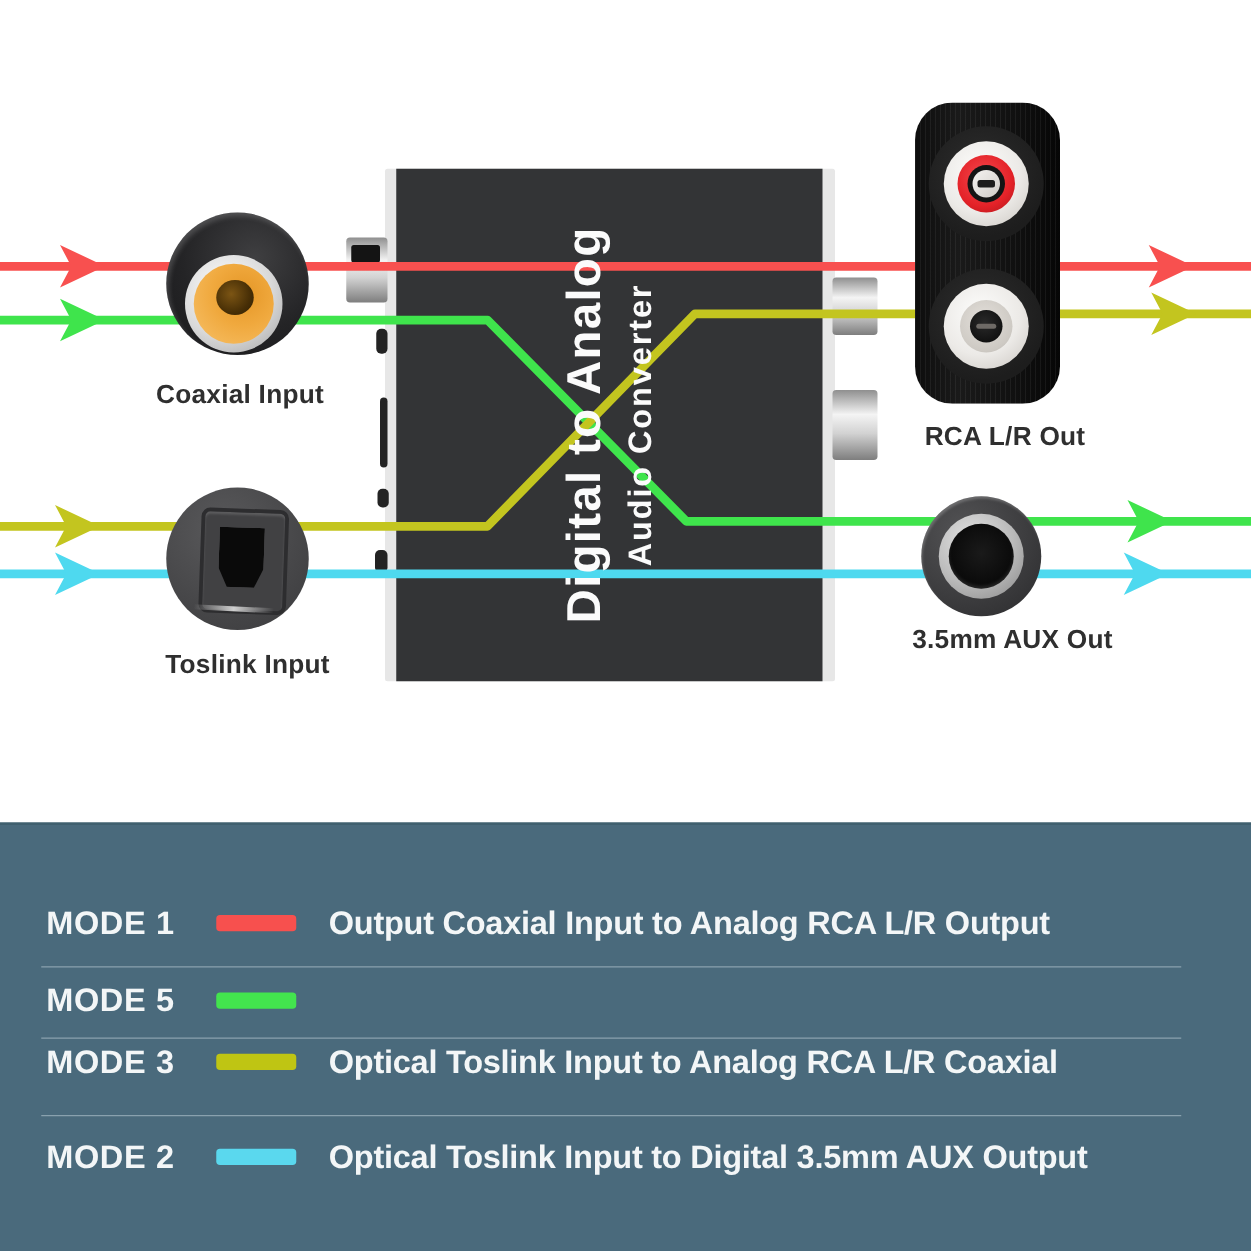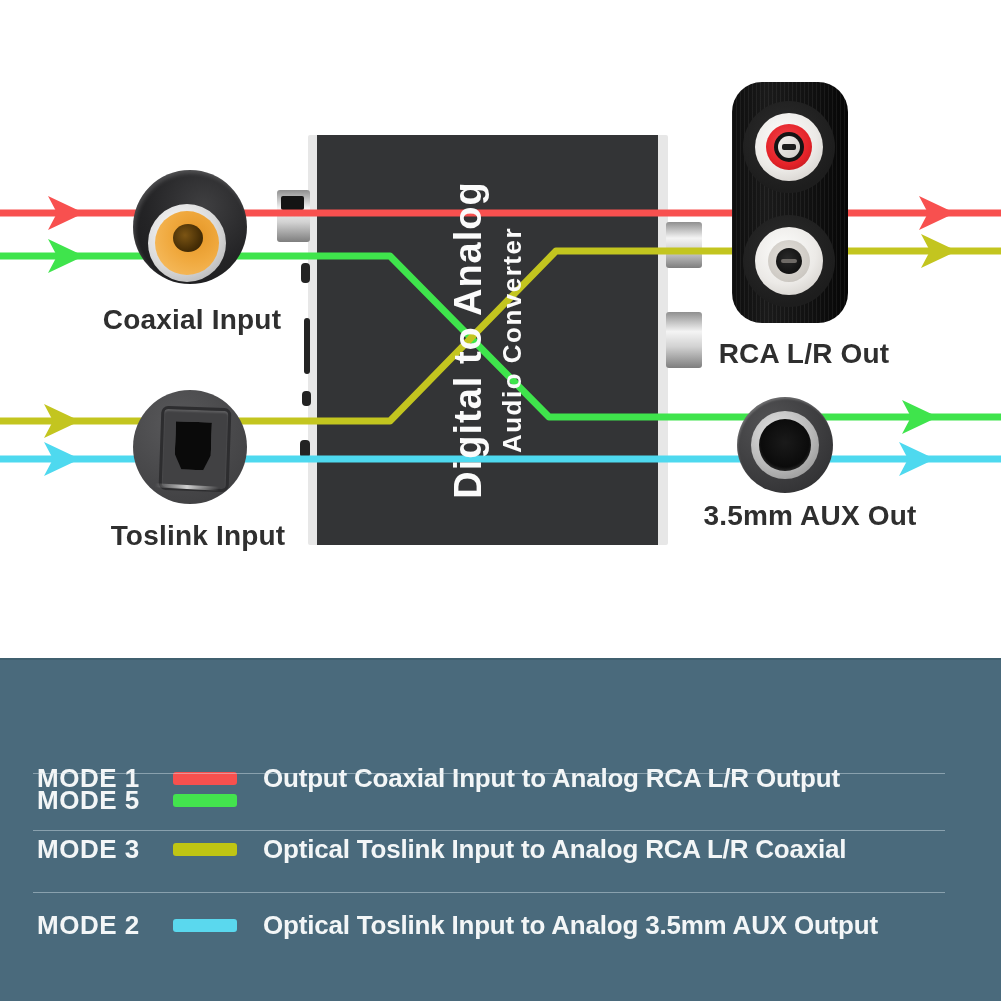--- a/index.html
+++ b/index.html
@@ -74,21 +74,21 @@
   .aux-body{left:0;top:0;width:96px;height:96px;
     background:radial-gradient(circle at 35% 30%,#535355,#3b3b3d 60%,#2c2c2e 95%);
     box-shadow:inset 1px 2px 2px rgba(255,255,255,0.2);}
   .aux-silver{left:14px;top:14px;width:68px;height:68px;
     background:radial-gradient(circle at 38% 32%,#e3e3e3,#b9b9b9 55%,#8c8c8c 95%);}
   .aux-hole{left:22px;top:22px;width:52px;height:52px;
     background:radial-gradient(circle at 50% 45%,#1a1a1a,#080808 75%);
     box-shadow:inset 0 -2px 3px rgba(255,255,255,0.12);}
 
   
-  .diagram-label{z-index:3;color:#2f2f2f;font-size:28px;font-weight:bold;text-align:center;letter-spacing:0.2px;}
+  .diagram-label{z-index:3;color:#2f2f2f;font-size:21px;font-weight:bold;text-align:center;letter-spacing:0.2px;}
 
   
   .legend{left:0;top:658px;width:1001px;height:343px;z-index:4;border-top:2px solid #40606f;}
   .legend-row{position:absolute;left:37px;right:20px;height:34px;display:flex;align-items:center;}
   .legend-mode{width:136px;font-size:26px;font-weight:bold;color:#f3f6f7;letter-spacing:0.5px;}
   .legend-swatch{width:64px;height:13px;border-radius:3px;margin-right:26px;flex:none;}
   .legend-desc{font-size:26px;font-weight:bold;color:#f3f6f7;letter-spacing:-0.2px;white-space:nowrap;}
   .legend-divider{position:absolute;left:33px;width:912px;height:1px;background:rgba(215,228,234,0.45);}
 </style>
 </head>
@@ -173,21 +173,21 @@
 
 <div class="abs conn" style="left:737px;top:397px;width:96px;height:96px;">
   <div class="circle aux-body"></div>
   <div class="circle aux-silver"></div>
   <div class="circle aux-hole"></div>
 </div>
 <div class="abs diagram-label" style="left:660px;top:500px;width:300px;">3.5mm AUX Out</div>
 
 <div class="abs legend" style="background: rgb(74, 106, 124);">
 
-  <div class="legend-row" style="top:61px;margin-top:40px;">
+  <div class="legend-row" style="top:61px;">
     <div class="legend-mode">MODE 1</div>
     <div class="legend-swatch" style="background: rgb(247, 80, 78);"></div>
     <div class="legend-desc">Output Coaxial Input to Analog RCA L/R Output</div>
   </div>
   <div class="legend-divider" style="top:113px;"></div>
 
   <div class="legend-row" style="top:123px;">
     <div class="legend-mode">MODE 5</div>
     <div class="legend-swatch" style="background: rgb(67, 228, 78);"></div>
   </div>
@@ -196,16 +196,16 @@
   <div class="legend-row" style="top:172px;">
     <div class="legend-mode">MODE 3</div>
     <div class="legend-swatch" style="background: rgb(191, 197, 19);"></div>
     <div class="legend-desc">Optical Toslink Input to Analog RCA L/R Coaxial</div>
   </div>
   <div class="legend-divider" style="top:232px;"></div>
 
   <div class="legend-row" style="top:248px;">
     <div class="legend-mode">MODE 2</div>
     <div class="legend-swatch" style="background: rgb(90, 216, 238);"></div>
-    <div class="legend-desc">Optical Toslink Input to Analog 3.5mm AUX Output</div>
+    <div class="legend-desc">Optical Toslink Input to Digital 3.5mm AUX Output</div>
   </div>
 
 </div>
 
 </body></html>

